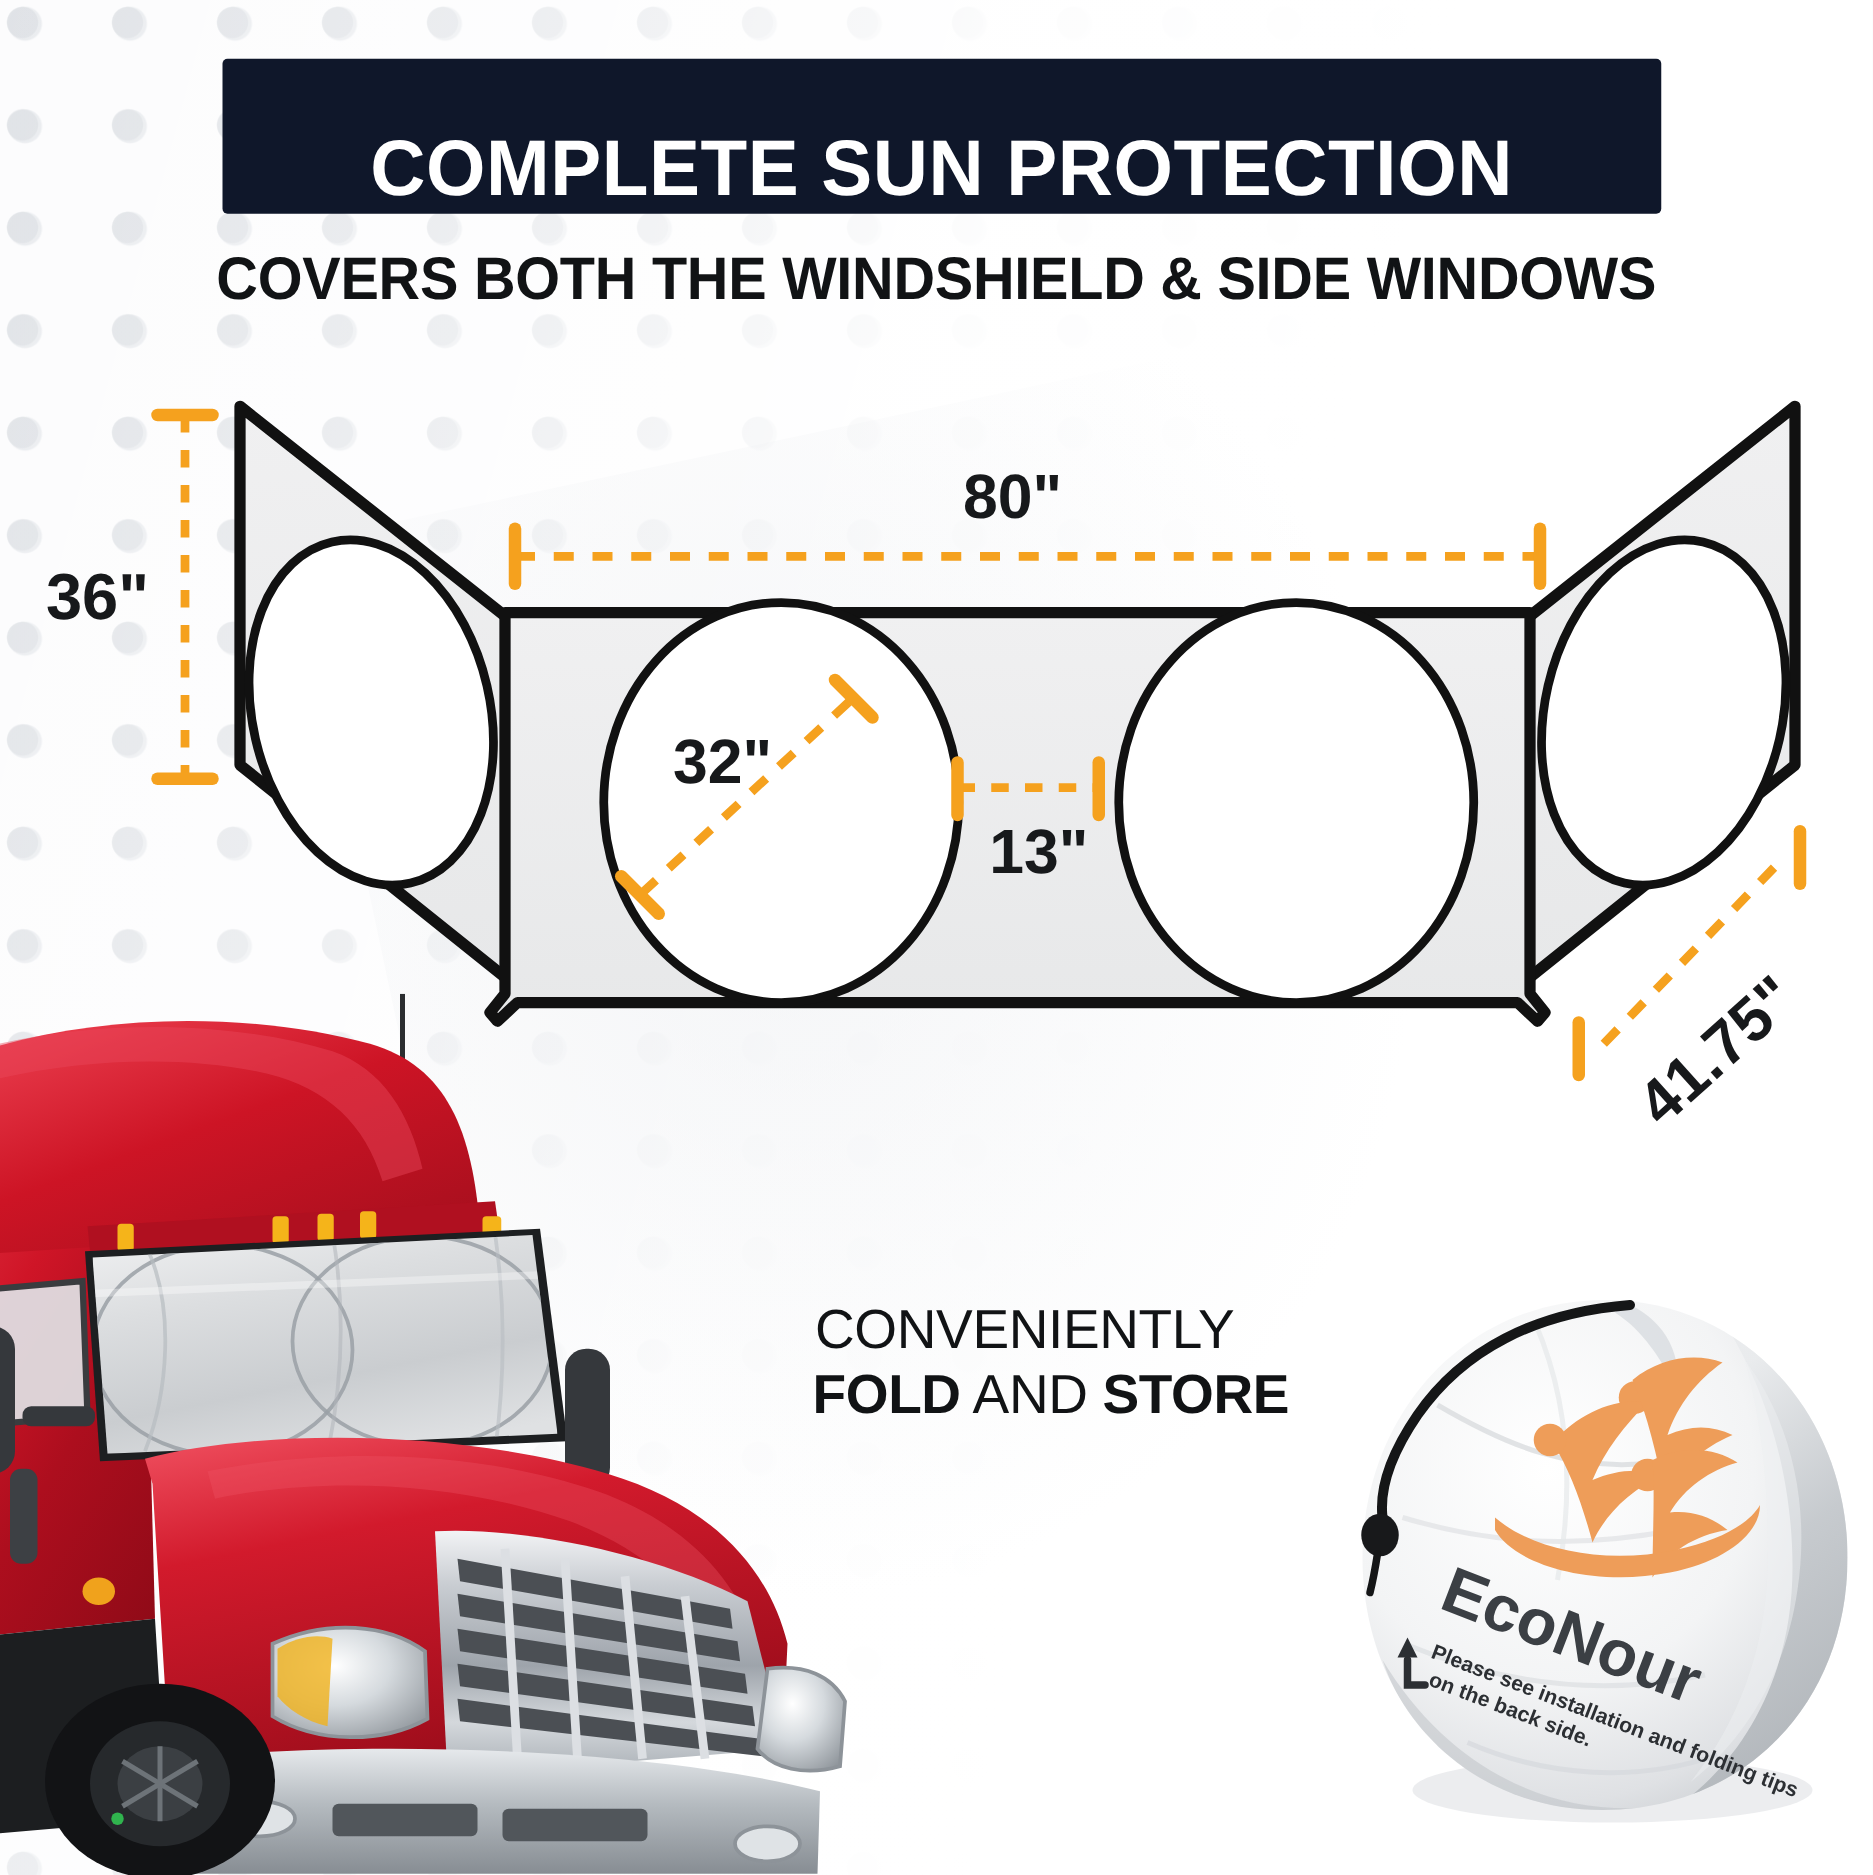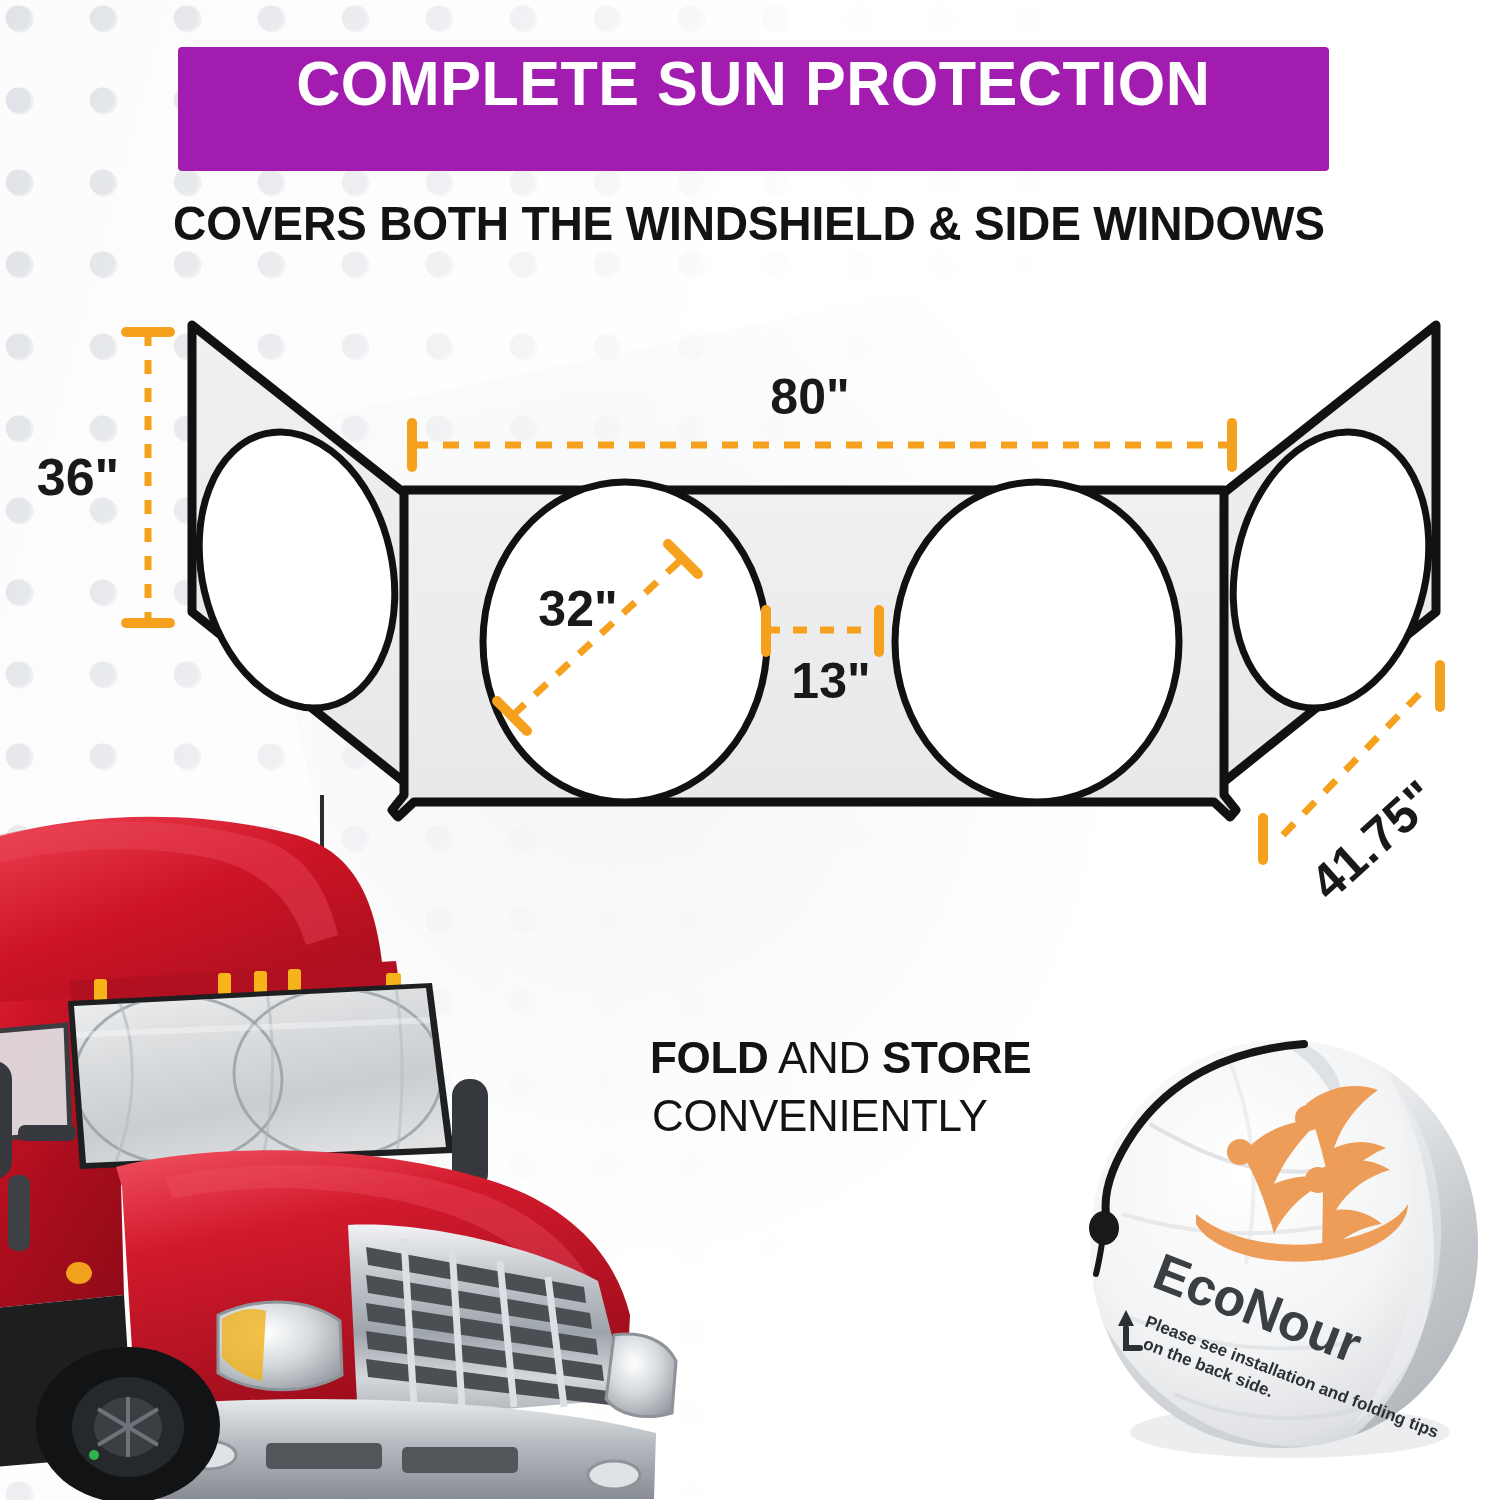--- a/index.html
+++ b/index.html
@@ -28,22 +28,22 @@
   }
   #bg-sheen{
     position:absolute; left:330px; top:330px; width:900px; height:1000px;
     background:radial-gradient(ellipse at 35% 35%, rgba(236,238,241,.55) 0%, rgba(255,255,255,0) 62%);
     transform:rotate(-12deg);
   }
 
   
   #header-banner{
     position:absolute; left:178px; top:47px; width:1151px; height:124px;
-    background:#a21caf; border-radius:4px;
-    display:flex; align-items:flex-start; justify-content:center;
+    background:#0f172a; border-radius:4px;
+    display:flex; align-items:flex-end; justify-content:center;
   }
   #header-title{
     color:#ffffff; font-size:63px; font-weight:bold;
     letter-spacing:.5px; white-space:nowrap;
     font-family:"Liberation Sans", sans-serif;
     transform:scaleX(.97);
   }
   #header-sub{
     position:absolute; left:0; top:196px; width:1498px;
     text-align:center; color:#111315;
@@ -301,25 +301,25 @@
       <line x1="162" y1="602" x2="162" y2="662"></line>
       <line x1="132" y1="614" x2="192" y2="650"></line>
       <line x1="132" y1="650" x2="192" y2="614"></line>
     </g>
     <circle cx="128" cy="660" r="5" fill="#33cc55" opacity=".85"></circle>
   </g>
 </svg>
 </div>
 
 <div id="fold-store">
+  <div class="ln" id="fold-line-2">
+    <span>CONVENIENTLY</span>
+  </div>
   <div class="ln" id="fold-line-1">
     <b>FOLD</b><span> AND </span><b>STORE</b>
-  </div>
-  <div class="ln" id="fold-line-2">
-    <span>CONVENIENTLY</span>
   </div>
 </div>
 
 <div id="pouch-figure">
 <svg id="pouch-svg" viewBox="0 0 412 432" xmlns="http://www.w3.org/2000/svg">
   <defs>
     <radialGradient id="bagGrad" cx="0.38" cy="0.33" r="0.82">
       <stop offset="0%" stop-color="#ffffff"></stop>
       <stop offset="52%" stop-color="#f3f4f5"></stop>
       <stop offset="80%" stop-color="#dfe1e4"></stop>

